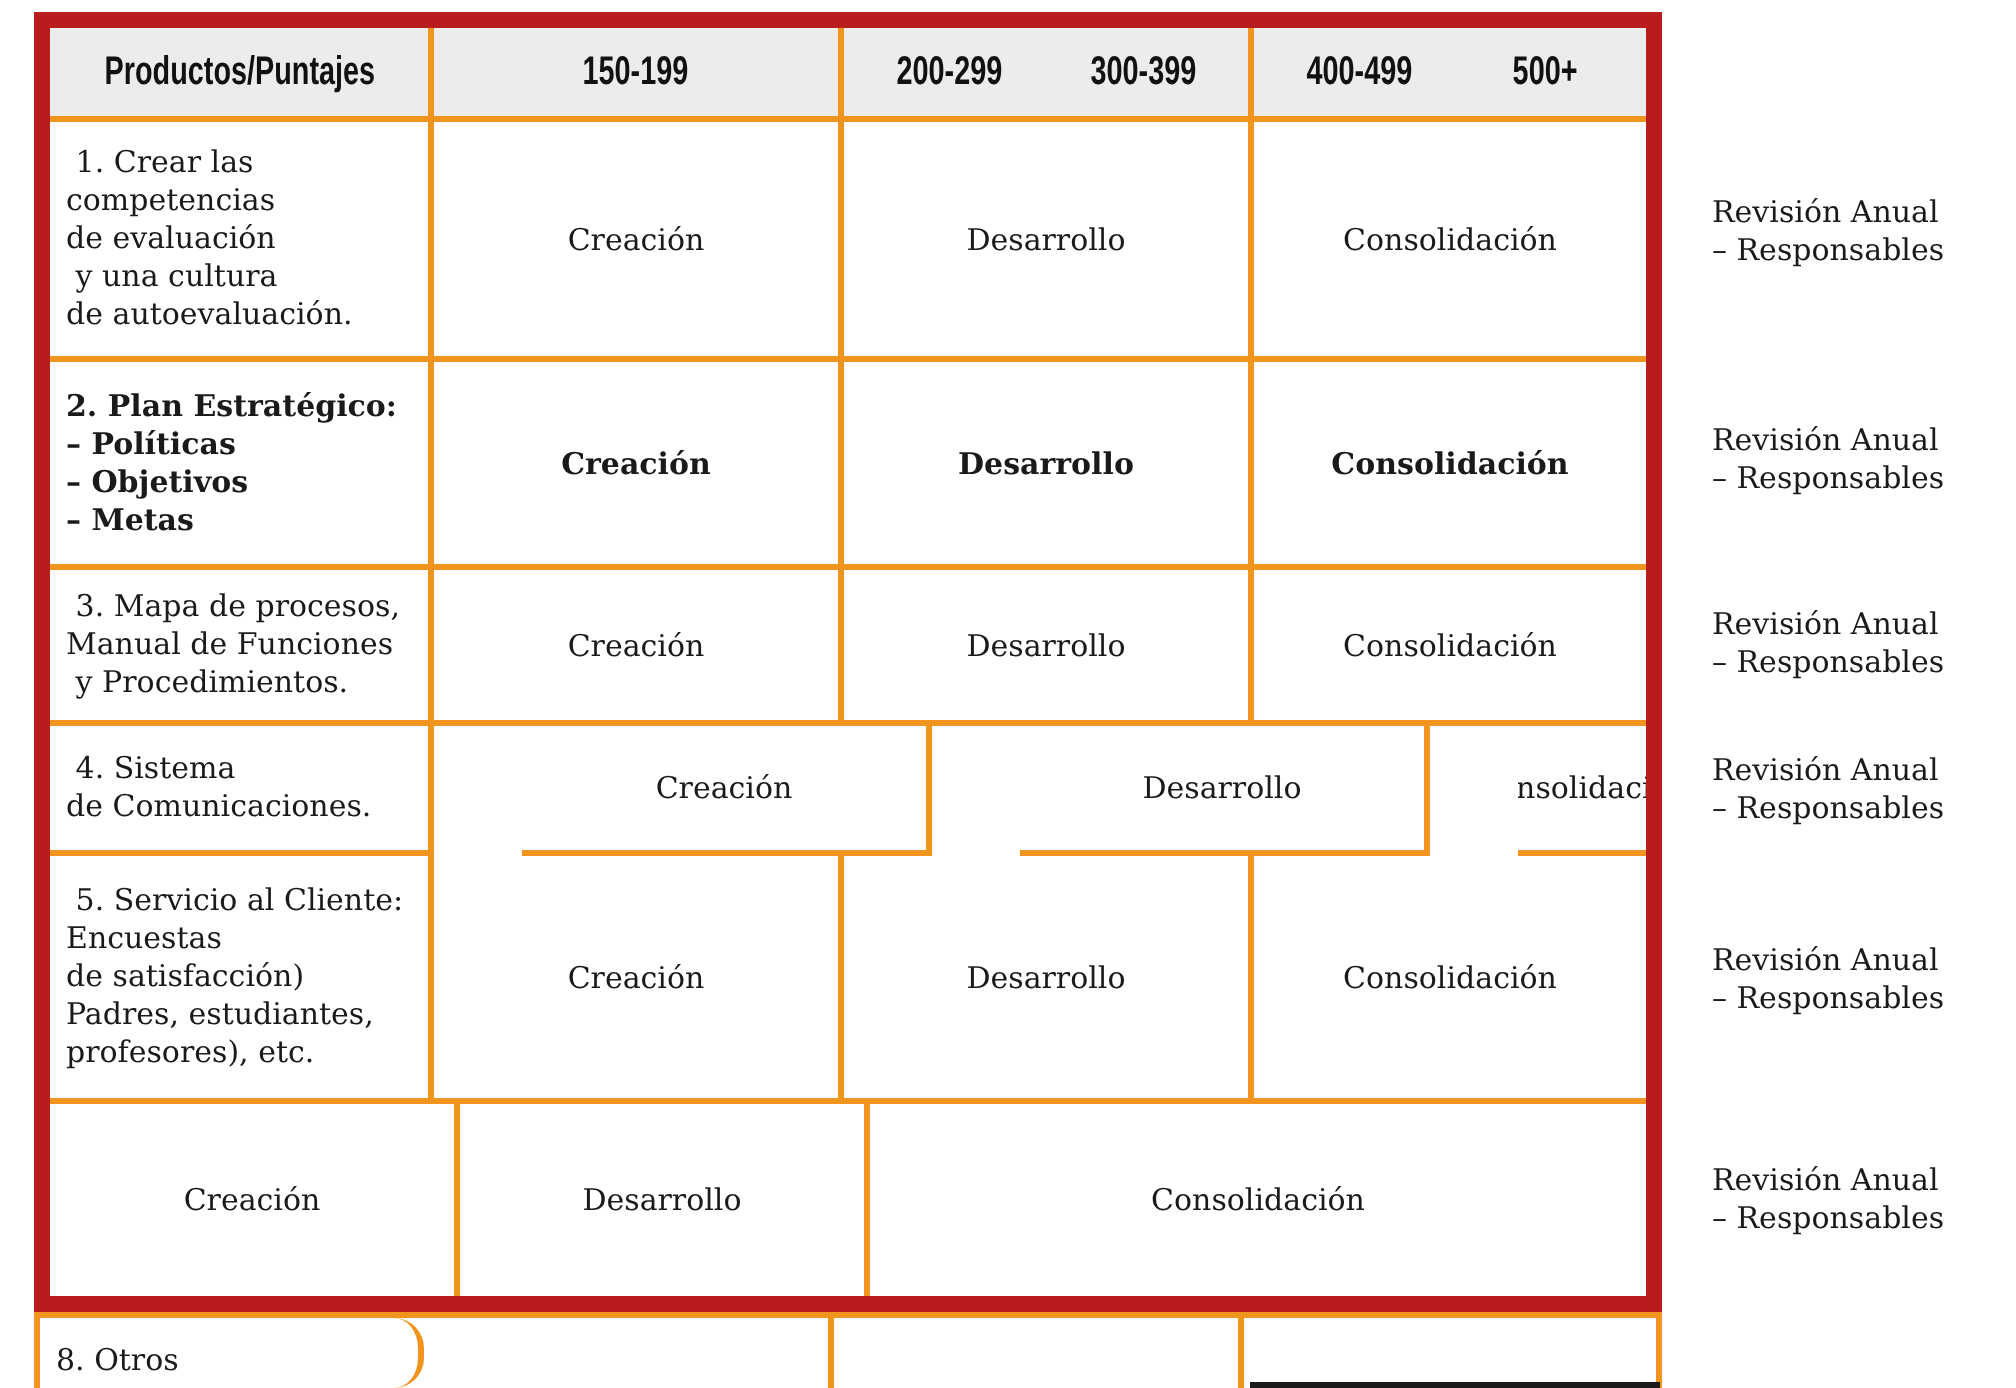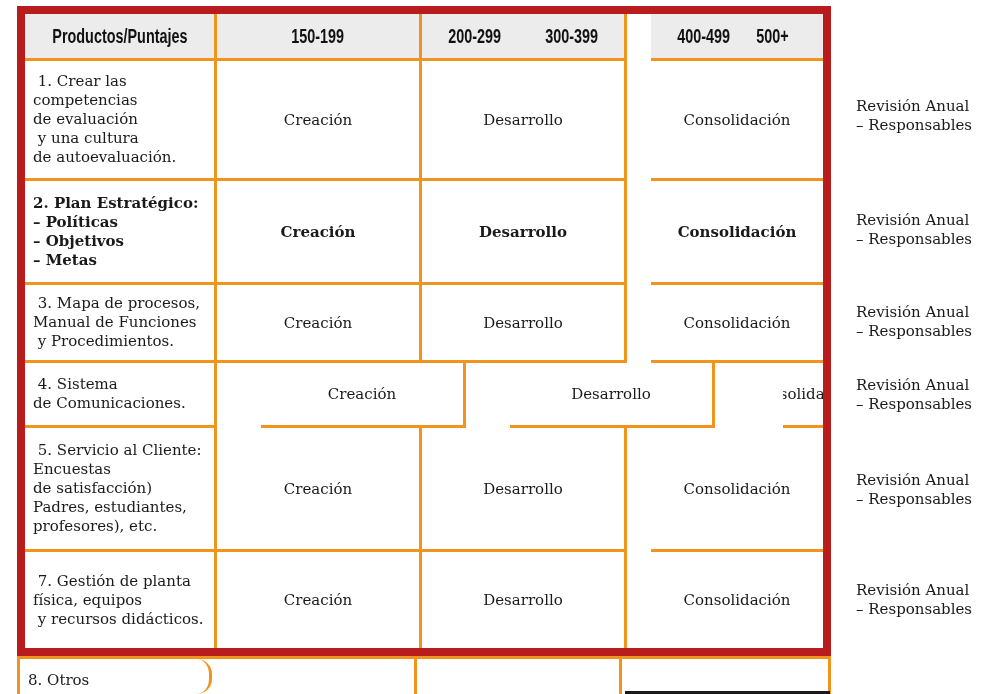--- a/index.html
+++ b/index.html
@@ -24,21 +24,21 @@
     border: 8px solid #b91c1c;
     display: flex;
     flex-direction: column;
     background: #ffffff;
   }
   .row { display: flex; flex-direction: row; width: 100%; }
   .cell { border-right: 3px solid #F0941E; border-bottom: 3px solid #F0941E; overflow: hidden; }
   .cell.c1 { width: 192px; }
   .cell.c2 { width: 205px; }
   .cell.c3 { width: 205px; }
-  .cell.c4 { flex: 1; border-right: none; margin-left: 24px; }
+  .cell.c4 { flex: 1; border-right: none; }
   .row:last-child .cell { border-bottom: none; }
 
   
   .hrow { height: 48px; }
   .hcell {
     background: #ECECEC;
     display: flex;
     align-items: center;
     justify-content: center;
     font-family: "Liberation Sans", sans-serif;
@@ -184,23 +184,20 @@
 Encuestas
 de satisfacción)
 Padres, estudiantes,
 profesores), etc.</div>
       <div class="cell c2 stage">Creación</div>
       <div class="cell c3 stage">Desarrollo</div>
       <div class="cell c4 stage">Consolidación</div>
     </div>
 
     <div class="row r6">
-      <div class="cell c1 product"> 7. Gestión de planta
-física, equipos
- y recursos didácticos.</div>
       <div class="cell c2 stage">Creación</div>
       <div class="cell c3 stage">Desarrollo</div>
       <div class="cell c4 stage">Consolidación</div>
     </div>
 
   </div>
 
   <div class="tbl2">
     <div class="cell c1 product">8. Otros</div>
     <div class="cell c2 stage"></div>

